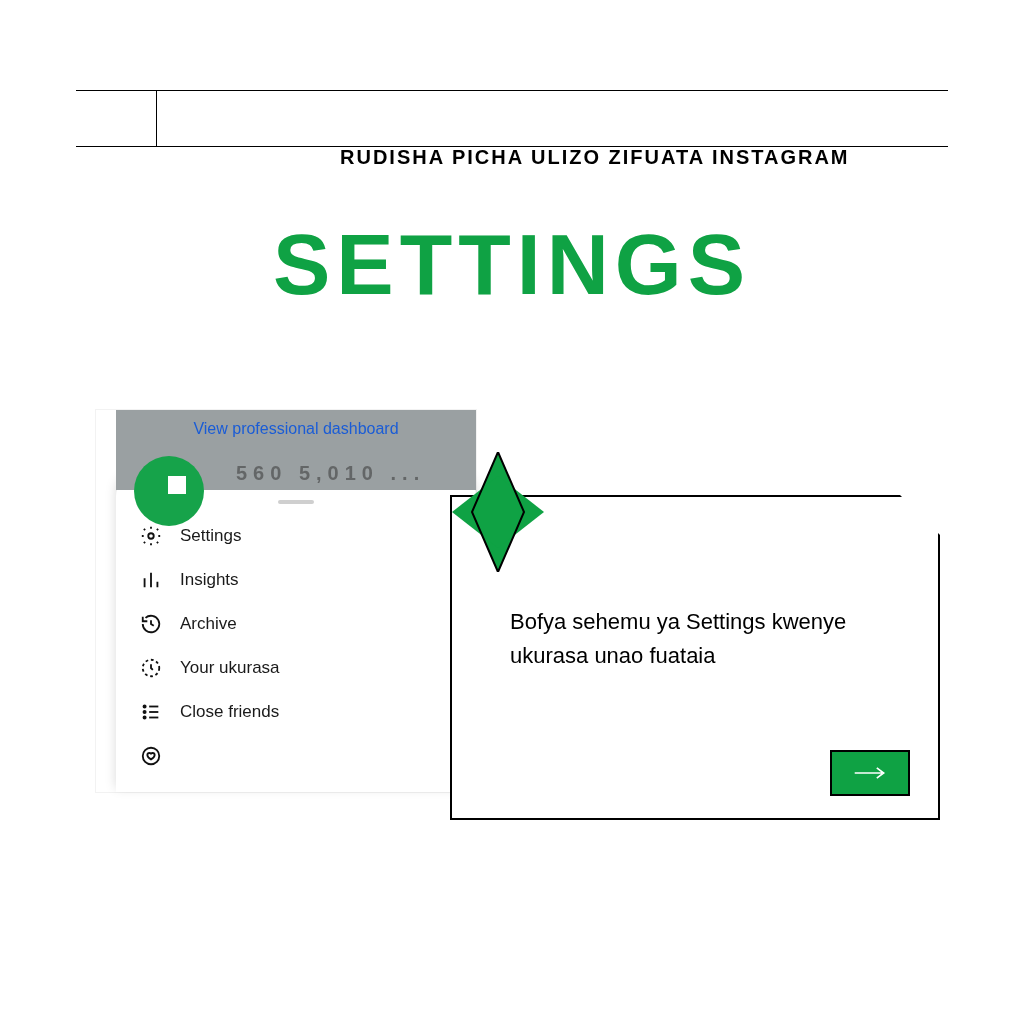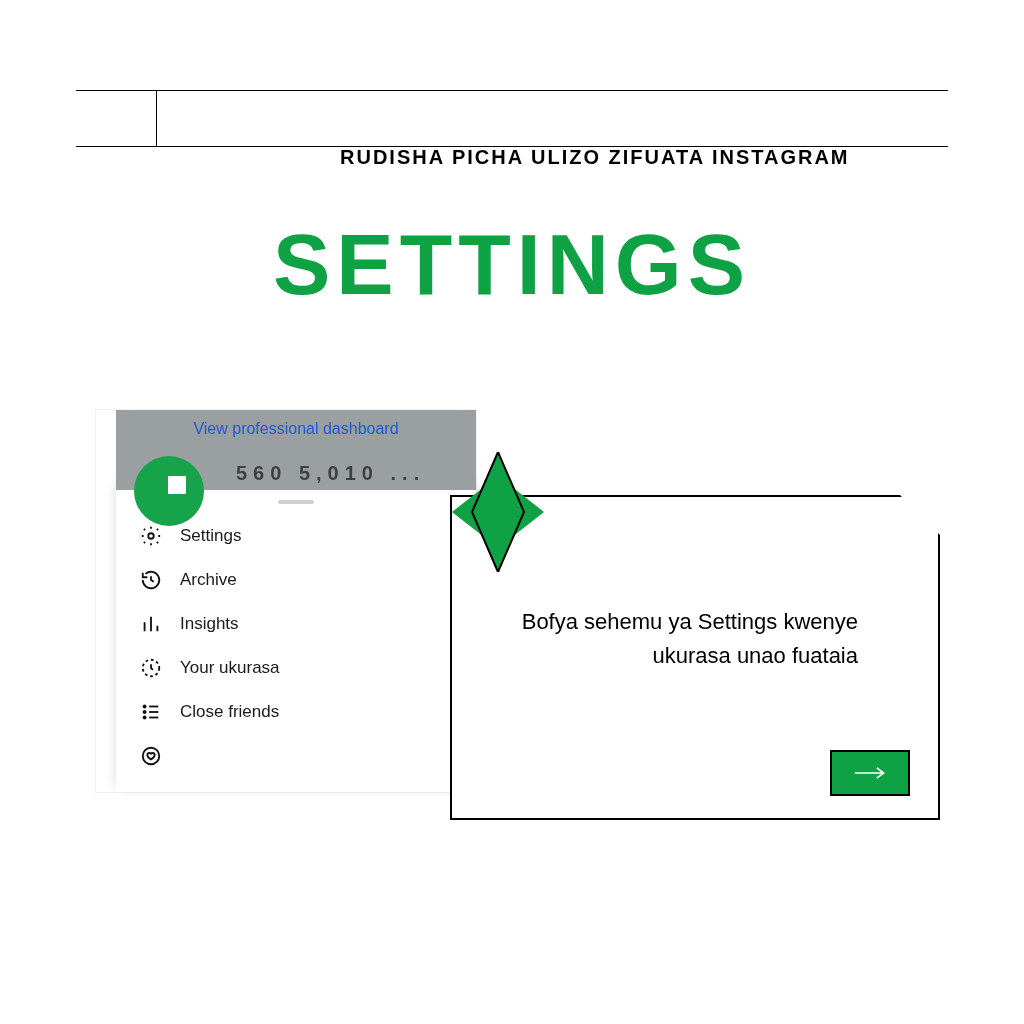--- a/index.html
+++ b/index.html
@@ -38,21 +38,21 @@
   .avatar-blob {
     position: absolute; left: 18px; top: 46px; width: 70px; height: 70px; border-radius: 50%;
     background: #16a34a;
   }
   .avatar-blob::after {
     content: ""; position: absolute; right: 18px; top: 20px; width: 18px; height: 18px;
     background: #fff;
   }
   .stats-blur {
     position: absolute; left: 120px; top: 52px; font-size: 20px; font-weight: 600;
-    color: #000000; letter-spacing: 6px; opacity: .6;
+    color: #404040; letter-spacing: 6px; opacity: .6;
   }
 
   .sheet {
     background: #fff; border-radius: 18px 18px 0 0; margin-top: -12px;
     padding: 22px 20px 14px 20px;
     box-shadow: 0 -4px 12px rgba(0,0,0,.15);
   }
   .sheet-handle {
     width: 36px; height: 4px; background: #cfcfcf; border-radius: 2px;
     margin: 0 auto 10px auto;
@@ -67,21 +67,20 @@
   .callout {
     position: absolute; left: 450px; top: 495px; width: 490px; height: 325px;
     background: #fff; border: 2px solid #000;
     
     clip-path: polygon(0 0, 450px 0, 490px 40px, 490px 100%, 0 100%);
   }
   .callout-text {
     position: absolute; left: 58px; top: 108px; right: 80px;
     font-size: 22px; line-height: 1.55; color: #000;
     font-family: "Segoe UI", "Helvetica Neue", Arial, sans-serif;
-    text-align: right;
   }
   .next-btn {
     position: absolute; right: 28px; bottom: 22px;
     width: 80px; height: 46px; background: #0fa244; border: 2px solid #000;
     display: flex; align-items: center; justify-content: center;
   }
   .next-btn svg { width: 34px; height: 16px; stroke: #fff; }
 
   
   .diamond {
@@ -117,35 +116,35 @@
             <circle cx="12" cy="12" r="3"></circle>
             <path d="M12 2v2M12 20v2M4.2 4.2l1.4 1.4M18.4 18.4l1.4 1.4M2 12h2M20 12h2M4.2 19.8l1.4-1.4M18.4 5.6l1.4-1.4"></path>
           </svg>
         </span>
         <span>Settings</span>
       </div>
 
       <div class="menu-item">
         <span class="icon">
           <svg viewBox="0 0 24 24" fill="none" stroke="currentColor" stroke-width="2">
+            <path d="M5 20V10M12 20V4M19 20v-6"></path>
+          </svg>
+        </span>
+        <span>Insights</span>
+      </div>
+
+      <div class="menu-item">
+        <span class="icon">
+          <svg viewBox="0 0 24 24" fill="none" stroke="currentColor" stroke-width="2">
             <path d="M3 12a9 9 0 1 0 3-6.7"></path>
               <path d="M3 4v5h5"></path>
               <path d="M12 8v4l3 2"></path>
           </svg>
         </span>
         <span>Archive</span>
-      </div>
-
-      <div class="menu-item">
-        <span class="icon">
-          <svg viewBox="0 0 24 24" fill="none" stroke="currentColor" stroke-width="2">
-            <path d="M5 20V10M12 20V4M19 20v-6"></path>
-          </svg>
-        </span>
-        <span>Insights</span>
       </div>
 
       <div class="menu-item">
         <span class="icon">
           <svg viewBox="0 0 24 24" fill="none" stroke="currentColor" stroke-width="2">
             <circle cx="12" cy="12" r="9" stroke-dasharray="3 3"></circle>
               <path d="M12 8v4l2 2"></path>
           </svg>
         </span>
         <span>Your ukurasa</span>

